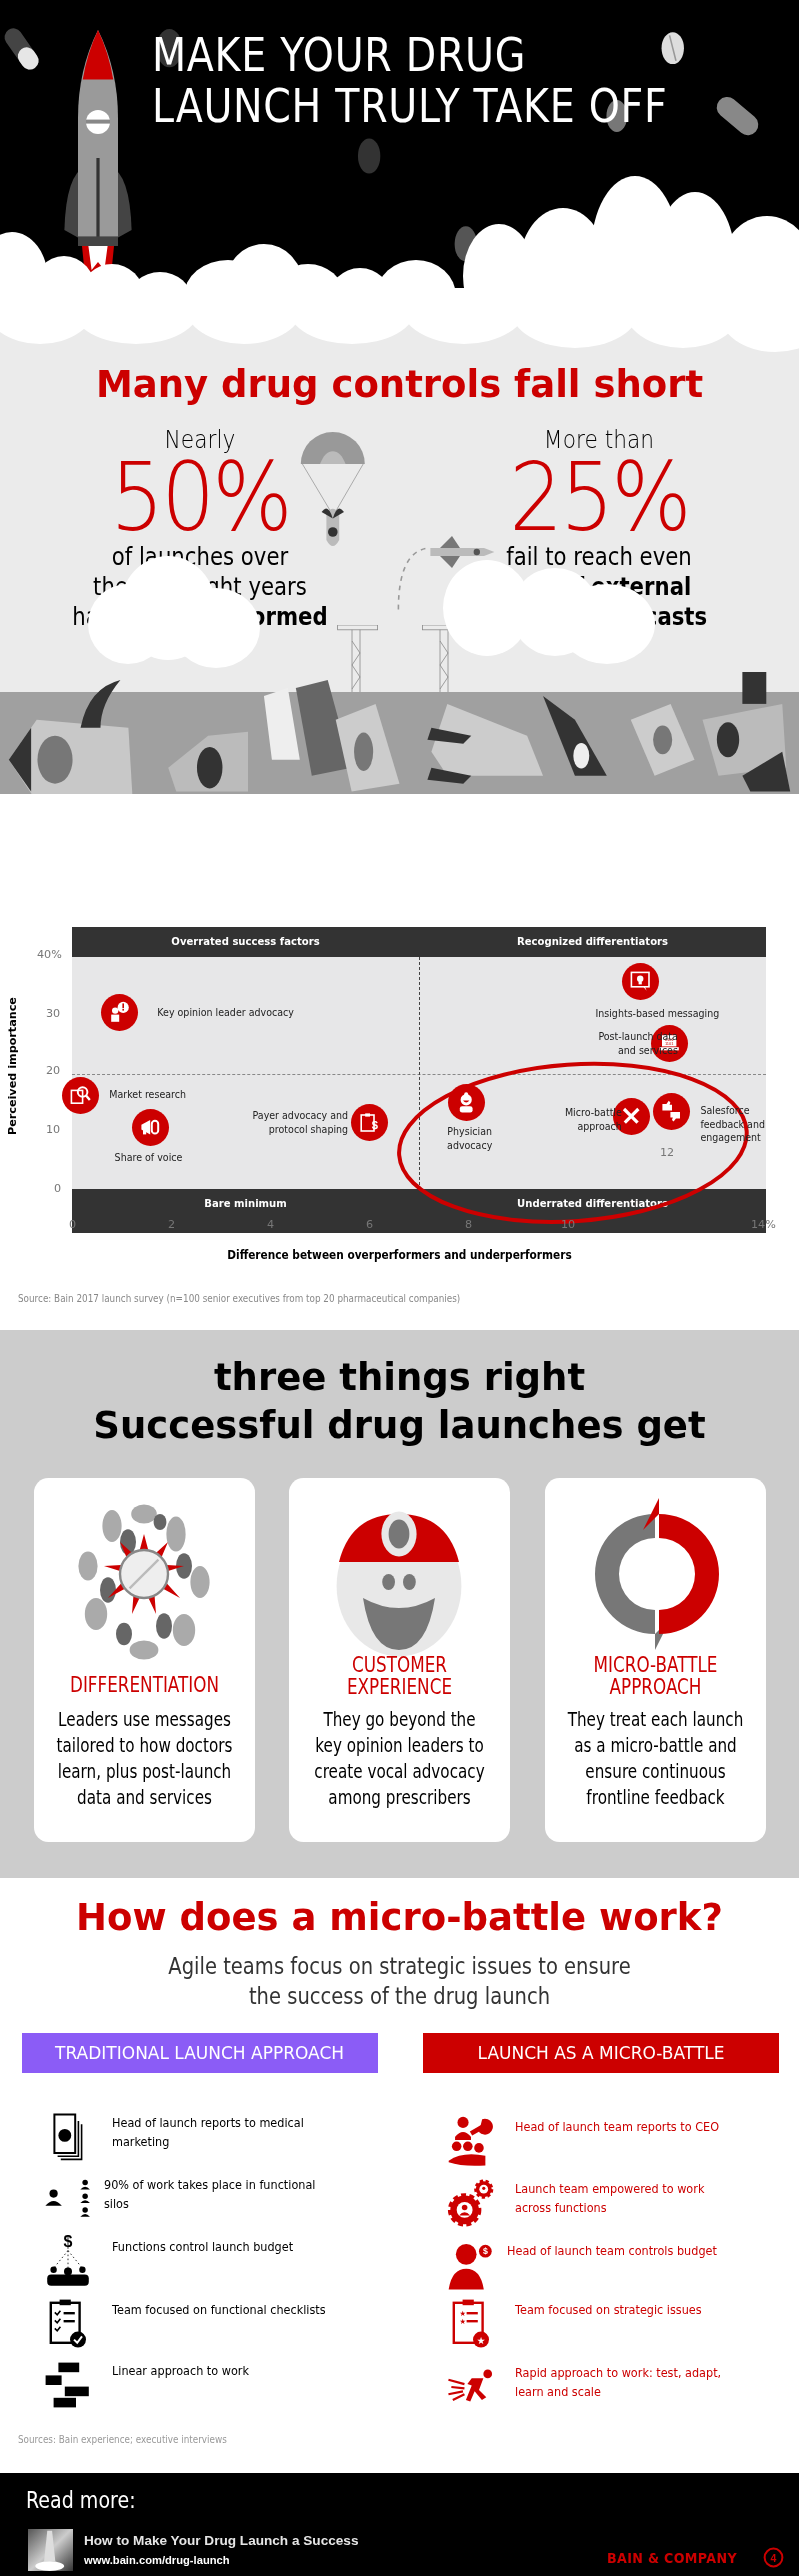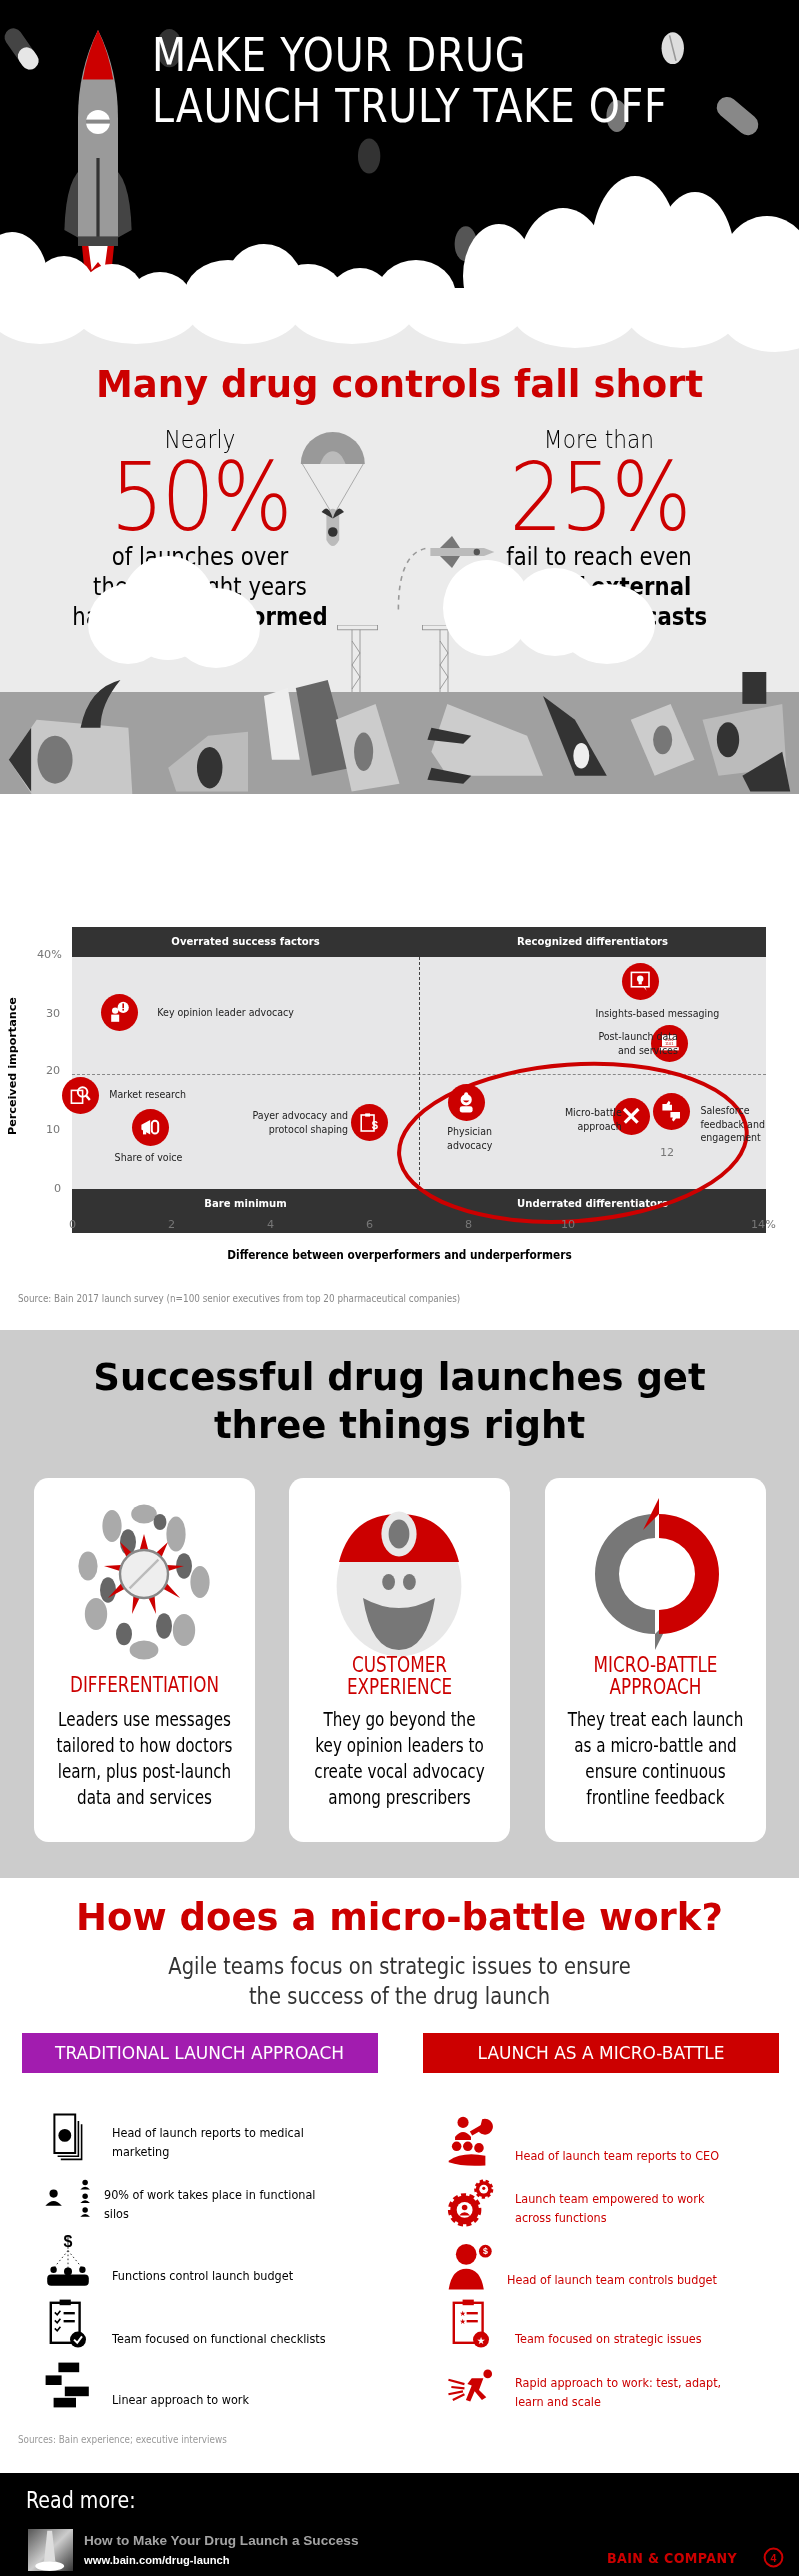--- a/index.html
+++ b/index.html
@@ -27,21 +27,21 @@
 .pt svg{width:22.4px;height:22.4px}
 .lbl{position:absolute;font-size:10.8px;line-height:13.6px;color:#222;font-family:"DejaVu Sans",sans-serif;white-space:nowrap;transform:scaleX(.88)}
 .tick{position:absolute;font-size:11.2px;color:#777;font-family:"DejaVu Sans",sans-serif}
 
 #three{position:absolute;left:0;top:1330px;width:799px;height:548px;background:#cccccc}
 .card{position:absolute;top:148px;width:221px;height:364px;background:#fff;border-radius:14.4px;text-align:center}
 .card .ct{position:absolute;left:0;width:100%;color:#cc0000;font-size:21px;line-height:22.4px;font-family:"DejaVu Sans",sans-serif;transform:scaleX(.8)}
 .card .cd{position:absolute;left:0;width:100%;font-size:19px;line-height:26px;font-family:"DejaVu Sans",sans-serif;transform:scaleX(.8)}
 
 .hdr{position:absolute;top:2033px;height:40px;color:#fff;font-size:17px;display:flex;align-items:center;justify-content:center;font-family:"DejaVu Sans",sans-serif}
-.row{position:absolute;display:flex;align-items:flex-end}
+.row{position:absolute;display:flex;align-items:flex-start}
 .row .ic{width:48px;height:48px;display:flex;align-items:center;justify-content:center}
 .row .tx{font-size:12.8px;line-height:19px;font-family:"DejaVu Sans",sans-serif;transform:scaleX(.88);transform-origin:left center}
 #footer{position:absolute;left:0;top:2473px;width:799px;height:103px;background:#000}
 </style>
 </head>
 <body>
 
 <div id="hero">
 
   <svg class="abs" style="left:0;top:0" width="799" height="320" viewBox="0 0 1000 400">
@@ -299,22 +299,22 @@
 <div class="tick" style="left:366px;top:1218px">6</div>
 <div class="tick" style="left:465px;top:1218px">8</div>
 <div class="tick" style="left:561px;top:1218px">10</div>
 <div class="tick" style="left:660px;top:1146px">12</div>
 <div class="tick" style="left:751px;top:1218px">14%</div>
 <div class="abs" style="left:0;top:1248px;width:799px;text-align:center;font-size:12px;font-weight:700;font-family:'DejaVu Sans',sans-serif;transform:scaleX(.88)">Difference between overperformers and underperformers</div>
 <div class="abs" style="left:17.6px;top:1292px;font-size:10.4px;color:#888;font-family:'DejaVu Sans',sans-serif;transform:scaleX(.85);transform-origin:left">Source: Bain 2017 launch survey (n=100 senior executives from top 20 pharmaceutical companies)</div>
 
 <div id="three">
   <div class="abs" style="left:0;top:24px;width:799px;text-align:center;font-size:37px;line-height:48px;font-weight:700;font-family:'DejaVu Sans',sans-serif">
+    <div>three things right</div>
     <div>Successful drug launches get</div>
-    <div>three things right</div>
   </div>
 
   <div class="card" style="left:289px">
     <svg class="abs" style="left:42px;top:20px" width="136" height="160" viewBox="0 0 170 200">
       <ellipse cx="85" cy="110" rx="78" ry="88" fill="#e8e8e8"></ellipse>
       <path d="M10 80 Q25 20 85 20 Q145 20 160 80 Z" fill="#cc0000"></path>
       <ellipse cx="85" cy="45" rx="22" ry="28" fill="#e8e8e8"></ellipse>
       <ellipse cx="85" cy="45" rx="13" ry="18" fill="#777"></ellipse>
       <ellipse cx="72" cy="105" rx="8" ry="10" fill="#777"></ellipse>
       <ellipse cx="98" cy="105" rx="8" ry="10" fill="#777"></ellipse>
@@ -383,21 +383,21 @@
       <div>frontline feedback</div>
     </div>
   </div>
 </div>
 
 <div class="h-red abs" style="left:0;top:1895px;width:799px;font-size:37px;line-height:45px">How does a micro-battle work?</div>
 <div class="abs" style="left:0;top:1951px;width:799px;text-align:center;font-size:23px;line-height:30px;color:#333;font-family:'DejaVu Sans',sans-serif;transform:scaleX(.85)">
   <div>Agile teams focus on strategic issues to ensure</div>
   <div>the success of the drug launch</div>
 </div>
-<div class="hdr" style="left:21.6px;width:356px;background:#a21caf">TRADITIONAL LAUNCH APPROACH</div>
+<div class="hdr" style="left:21.6px;width:356px;background:#8b5cf6">TRADITIONAL LAUNCH APPROACH</div>
 <div class="hdr" style="left:423px;width:356px;background:#cc0000">LAUNCH AS A MICRO-BATTLE</div>
 
 <div class="row" style="left:44px;top:2113px">
   <div class="ic">
       <svg width="40" height="48" viewBox="0 0 50 60">
         <path d="M8 2 L34 2 L34 50 L8 50 L8 12 Z" fill="#fff" stroke="#000" stroke-width="2.5"></path>
         <path d="M38 10 L38 54 L12 54" fill="none" stroke="#000" stroke-width="2"></path>
         <path d="M42 14 L42 58 L16 58" fill="none" stroke="#000" stroke-width="2"></path>
         <circle cx="21" cy="28" r="8" fill="#000"></circle>
       </svg>
@@ -551,21 +551,21 @@
 <div class="abs" style="left:17.6px;top:2433px;font-size:10.4px;color:#999;font-family:'DejaVu Sans',sans-serif;transform:scaleX(.85);transform-origin:left">Sources: Bain experience; executive interviews</div>
 
 <div id="footer">
   <div class="abs" style="left:26px;top:13.6px;color:#fff;font-size:22.4px;font-family:'DejaVu Sans',sans-serif;transform:scaleX(.85);transform-origin:left">Read more:</div>
   <div class="abs" style="left:28px;top:56px;width:45px;height:42px;background:linear-gradient(135deg,#555,#ccc 50%,#333)">
     <svg width="45" height="42" viewBox="0 0 56 52">
         <path d="M24 2 L30 2 L34 40 L20 40Z" fill="#ddd"></path>
         <ellipse cx="27" cy="46" rx="18" ry="6" fill="#fff"></ellipse>
       </svg>
   </div>
-  <a class="abs" style="left:84px;top:60px;color:#a3a3a3;font-size:13.6px;font-weight:700;text-decoration:none;font-family:'Liberation Sans',sans-serif">How to Make Your Drug Launch a Success</a>
+  <a class="abs" style="left:84px;top:60px;color:#e5e5e5;font-size:13.6px;font-weight:700;text-decoration:none;font-family:'Liberation Sans',sans-serif">How to Make Your Drug Launch a Success</a>
   <a class="abs" style="left:84px;top:81px;color:#fff;font-size:11.2px;font-weight:700;text-decoration:none;font-family:'Liberation Sans',sans-serif">www.bain.com/drug-launch</a>
   <div class="abs" style="left:607px;top:77px;color:#cc0000;font-size:14.4px;font-weight:700;letter-spacing:0.4px;font-family:'DejaVu Sans',sans-serif;transform:scaleX(.88);transform-origin:left">BAIN &amp; COMPANY</div>
   <svg class="abs" style="left:763px;top:74px" width="21" height="21" viewBox="0 0 26 26">
       <circle cx="13" cy="13" r="11" fill="none" stroke="#cc0000" stroke-width="2.5"></circle>
       <text x="13" y="18" font-size="13" font-weight="700" fill="#cc0000" text-anchor="middle">4</text>
     </svg>
 </div>
 
 
 </body></html>

